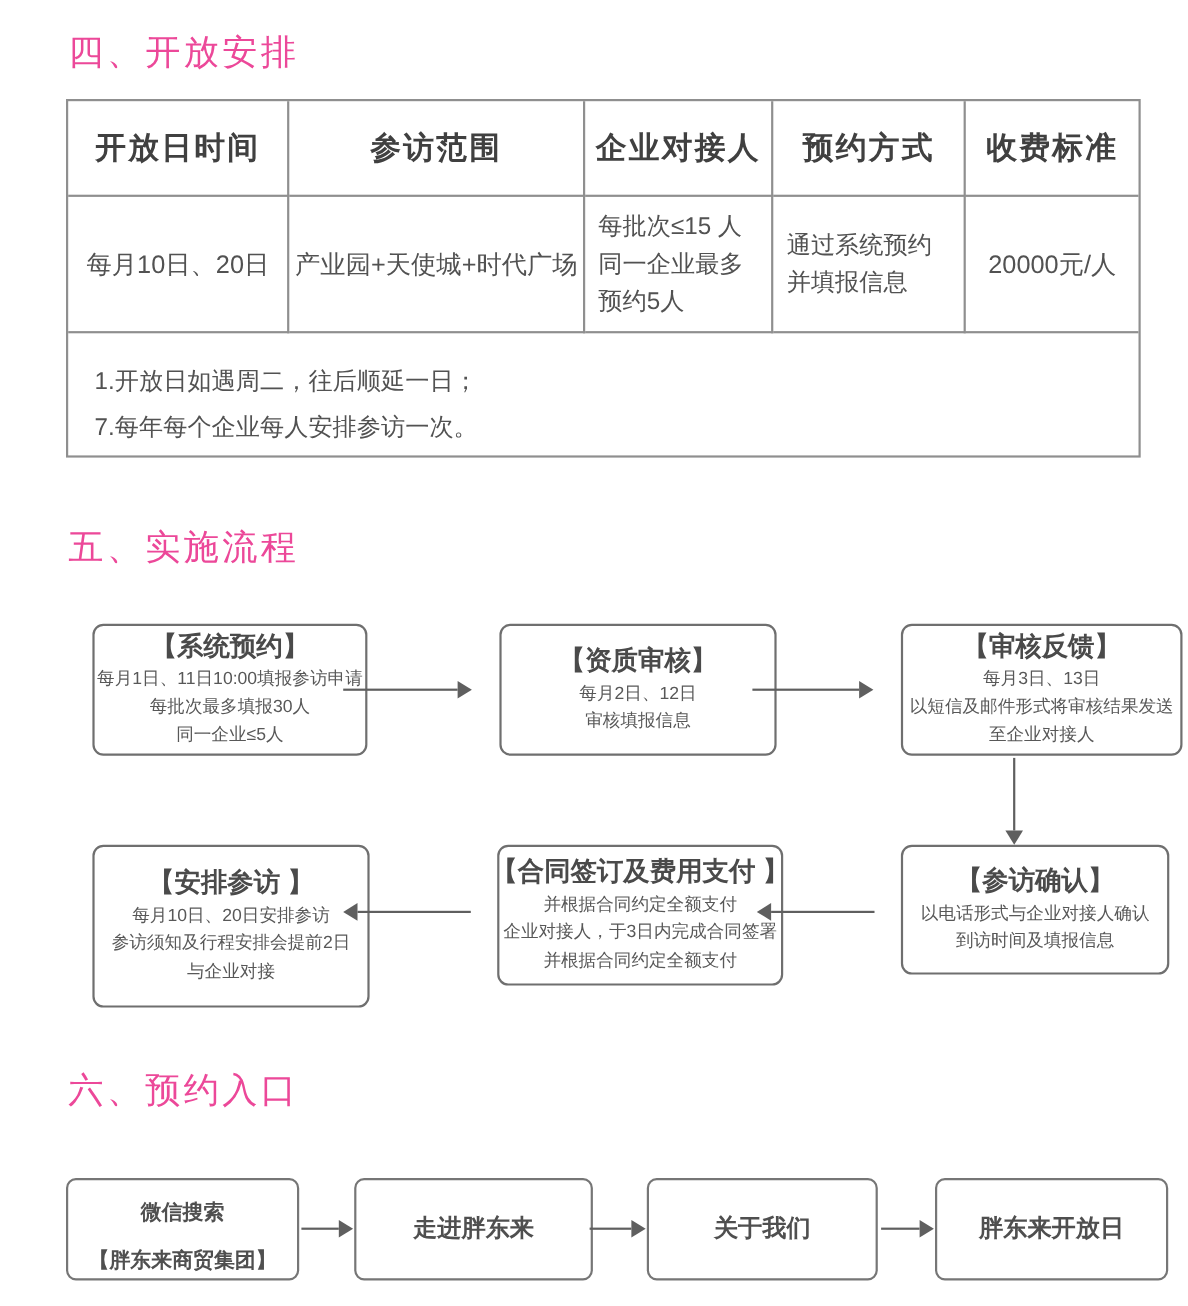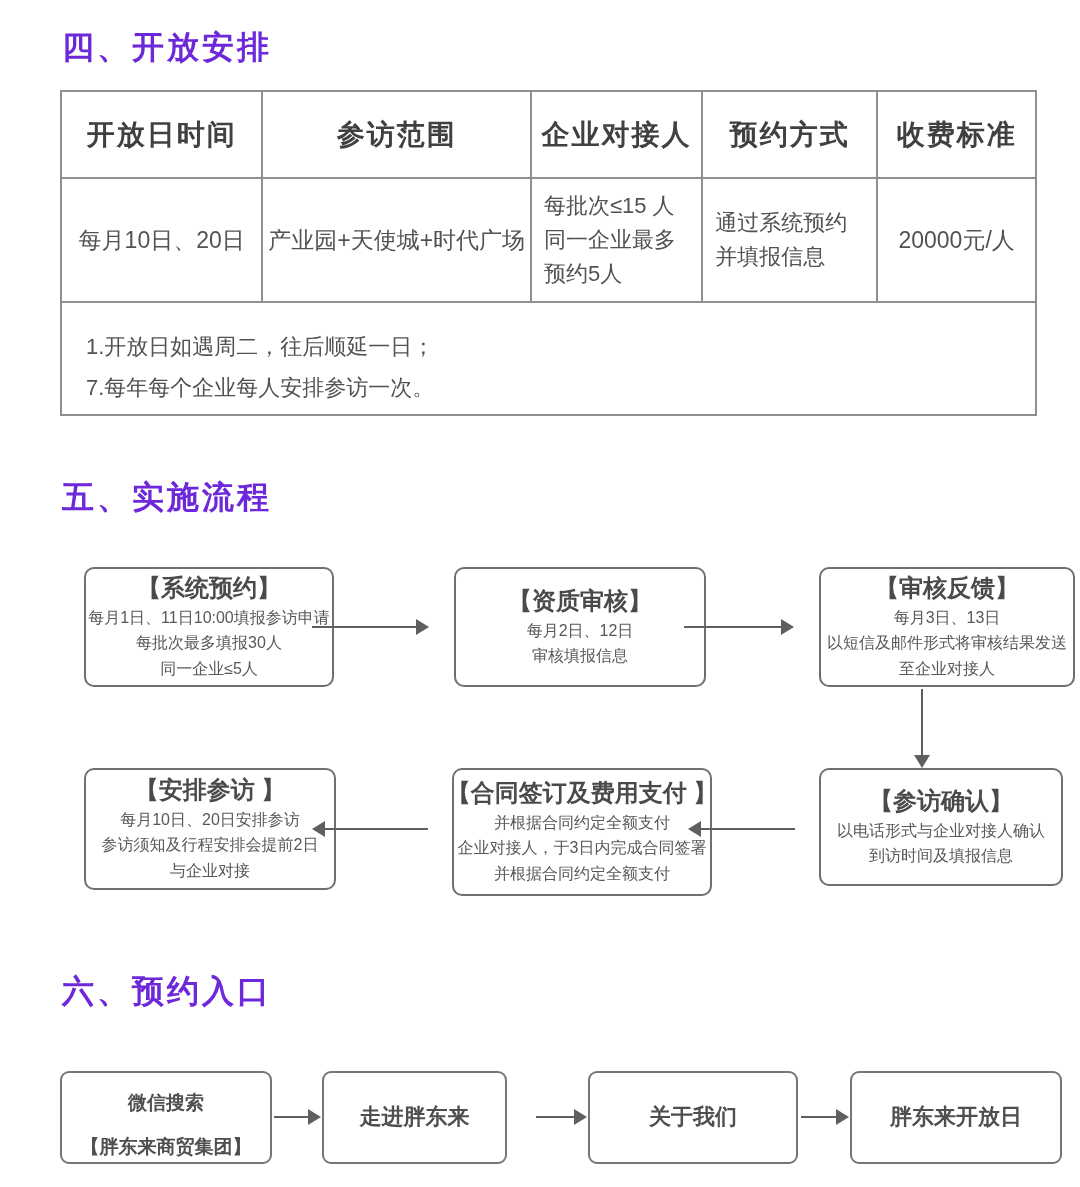--- a/index.html
+++ b/index.html
@@ -9,22 +9,22 @@
     height: 1187px;
     background: #ffffff;
     font-family: "Liberation Sans", "DejaVu Sans", sans-serif;
     color: #4f4f4f;
     overflow: hidden;
   }
   .sec-title {
     position: absolute;
     left: 62px;
     font-size: 32px;
-    font-weight: 700;
-    color: #6d28d9;
+    font-weight: 400;
+    color: #ec4899;
     letter-spacing: 3px;
     white-space: nowrap;
   }
   
   .otable {
     position: absolute;
     left: 60px; top: 90px;
     width: 977px; height: 326px;
     border: 2px solid #8f8f8f;
     box-sizing: border-box;
@@ -165,42 +165,42 @@
       <div class="fbox-title">【参访确认】</div>
       <div class="fbox-line">以电话形式与企业对接人确认</div>
       <div class="fbox-line">到访时间及填报信息</div>
     </div>
     <div class="fbox" style="left:428px;top:768px;width:260px;height:128px">
       <div class="fbox-title">【合同签订及费用支付 】</div>
       <div class="fbox-line">并根据合同约定全额支付</div>
       <div class="fbox-line">企业对接人，于3日内完成合同签署</div>
       <div class="fbox-line">并根据合同约定全额支付</div>
     </div>
-    <div class="fbox" style="left:60px;top:768px;width:252px;height:122px">
+    <div class="fbox" style="left:60px;top:768px;width:252px;height:148px">
       <div class="fbox-title">【安排参访 】</div>
       <div class="fbox-line">每月10日、20日安排参访</div>
       <div class="fbox-line">参访须知及行程安排会提前2日</div>
       <div class="fbox-line">与企业对接</div>
     </div>
 
     <div class="arr-h right" style="left:312px;top:626px;width:104px"></div>
     <div class="arr-h right" style="left:684px;top:626px;width:97px"></div>
     <div class="arr-v down" style="left:921px;top:689px;height:66px"></div>
     <div class="arr-h left" style="left:701px;top:828px;width:94px"></div>
     <div class="arr-h left" style="left:325px;top:828px;width:103px"></div>
   </div>
 
   <div class="sec-title" style="top:970px">六、预约入口</div>
 
   <div>
     <div class="sbox two" style="left:60px;top:1071px;width:212px;height:93px">
       <div class="step-line">微信搜索</div>
       <div class="step-line">【胖东来商贸集团】</div>
     </div>
-    <div class="sbox" style="left:322px;top:1071px;width:185px;height:93px">
+    <div class="sbox" style="left:322px;top:1071px;width:217px;height:93px">
       <div class="step-line">走进胖东来</div>
     </div>
     <div class="sbox" style="left:588px;top:1071px;width:210px;height:93px">
       <div class="step-line">关于我们</div>
     </div>
     <div class="sbox" style="left:850px;top:1071px;width:212px;height:93px">
       <div class="step-line">胖东来开放日</div>
     </div>
     <div class="arr-h right" style="left:274px;top:1116px;width:34px"></div>
     <div class="arr-h right" style="left:536px;top:1116px;width:38px"></div>

